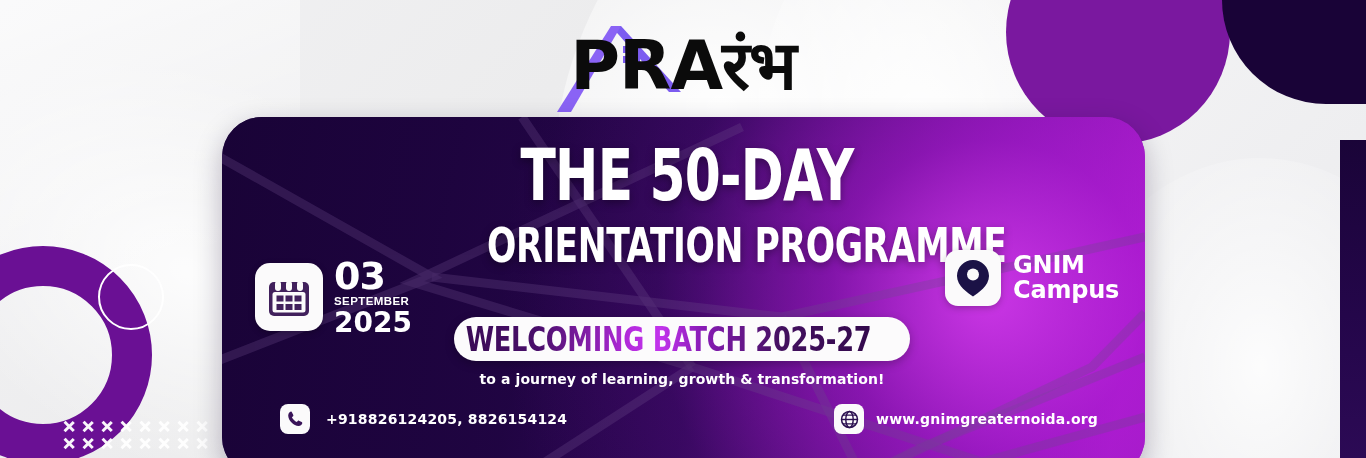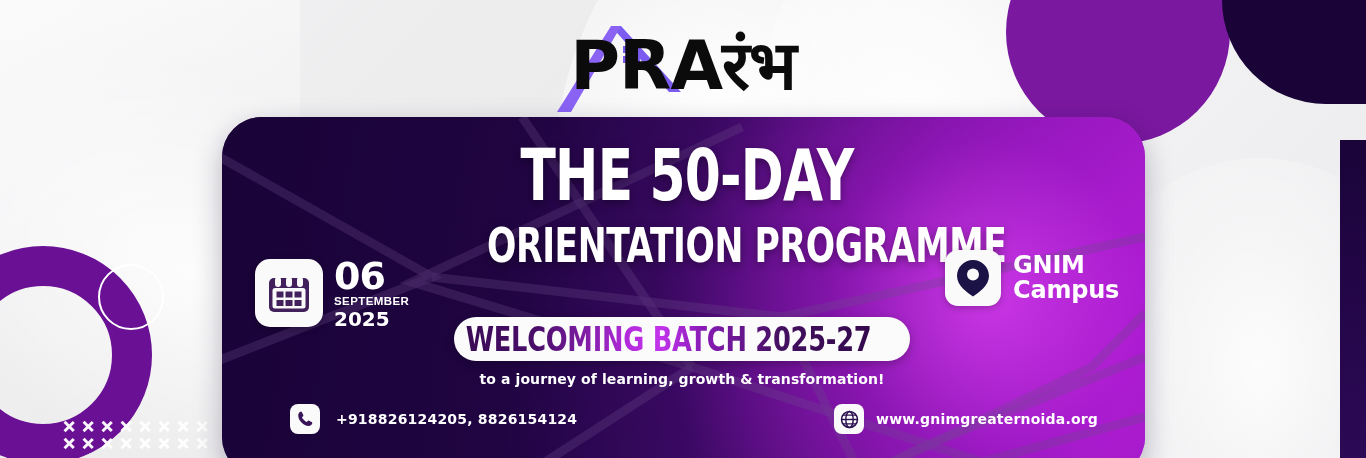--- a/index.html
+++ b/index.html
@@ -143,21 +143,21 @@
     font-family:"DejaVu Sans", sans-serif;
     font-size:38px; font-weight:bold; letter-spacing:-1px;
   }
   #date-month {
     font-family:Liberation Sans, sans-serif;
     font-size:11.5px; font-weight:bold; letter-spacing:0.4px;
     margin-top:1px;
   }
   #date-year {
     font-family:"DejaVu Sans", sans-serif;
-    font-size:20px; font-weight:bold; letter-spacing:0px;
+    font-size:28px; font-weight:bold; letter-spacing:0px;
     margin-top:1px;
   }
 
   
   #headline-block {
     position:absolute; left:215px; top:23px; width:500px;
     text-align:center;
   }
   #headline-1 {
     font-family:"DejaVu Sans Condensed","Liberation Sans Narrow","Liberation Sans", sans-serif;
@@ -215,21 +215,21 @@
   #venue-text {
     color:#ffffff; line-height:1.05;
     font-family:"DejaVu Sans", sans-serif;
     font-size:24px; font-weight:bold; letter-spacing:-0.2px;
   }
 
   
   .footer-item {
     position:absolute; display:flex; align-items:center; gap:12px;
   }
-  #footer-phone { left:68px; top:287px;gap:16px; }
+  #footer-phone { left:58px; top:287px;gap:16px; }
   #footer-web   { left:600px; top:287px;padding-left:12px; }
   .footer-tile {
     width:30px; height:30px; border-radius:8px;
     background:#FBFAFB;
     display:flex; align-items:center; justify-content:center;
   }
   .footer-label {
     color:#ffffff;
     font-family:"DejaVu Sans", sans-serif;
     font-size:14px; font-weight:bold; letter-spacing:0.2px;
@@ -320,21 +320,21 @@
             <rect x="31" y="7" width="6" height="10" rx="3" fill="#FBFAFB"></rect>
             <rect x="10.5" y="21.5" width="7" height="6" fill="#41205C"></rect>
             <rect x="19.5" y="21.5" width="7" height="6" fill="#41205C"></rect>
             <rect x="28.5" y="21.5" width="7" height="6" fill="#41205C"></rect>
             <rect x="10.5" y="30" width="7" height="6" fill="#41205C"></rect>
             <rect x="19.5" y="30" width="7" height="6" fill="#41205C"></rect>
             <rect x="28.5" y="30" width="7" height="6" fill="#41205C"></rect>
           </svg>
         </div>
         <div id="date-text">
-          <div id="date-day">06</div>
+          <div id="date-day">03</div>
           <div id="date-month">SEPTEMBER</div>
           <div id="date-year">2025</div>
         </div>
       </div>
 
       <div id="headline-block">
         <div id="headline-1">THE 50-DAY</div>
         <div id="headline-2">ORIENTATION PROGRAMME</div>
       </div>
 

